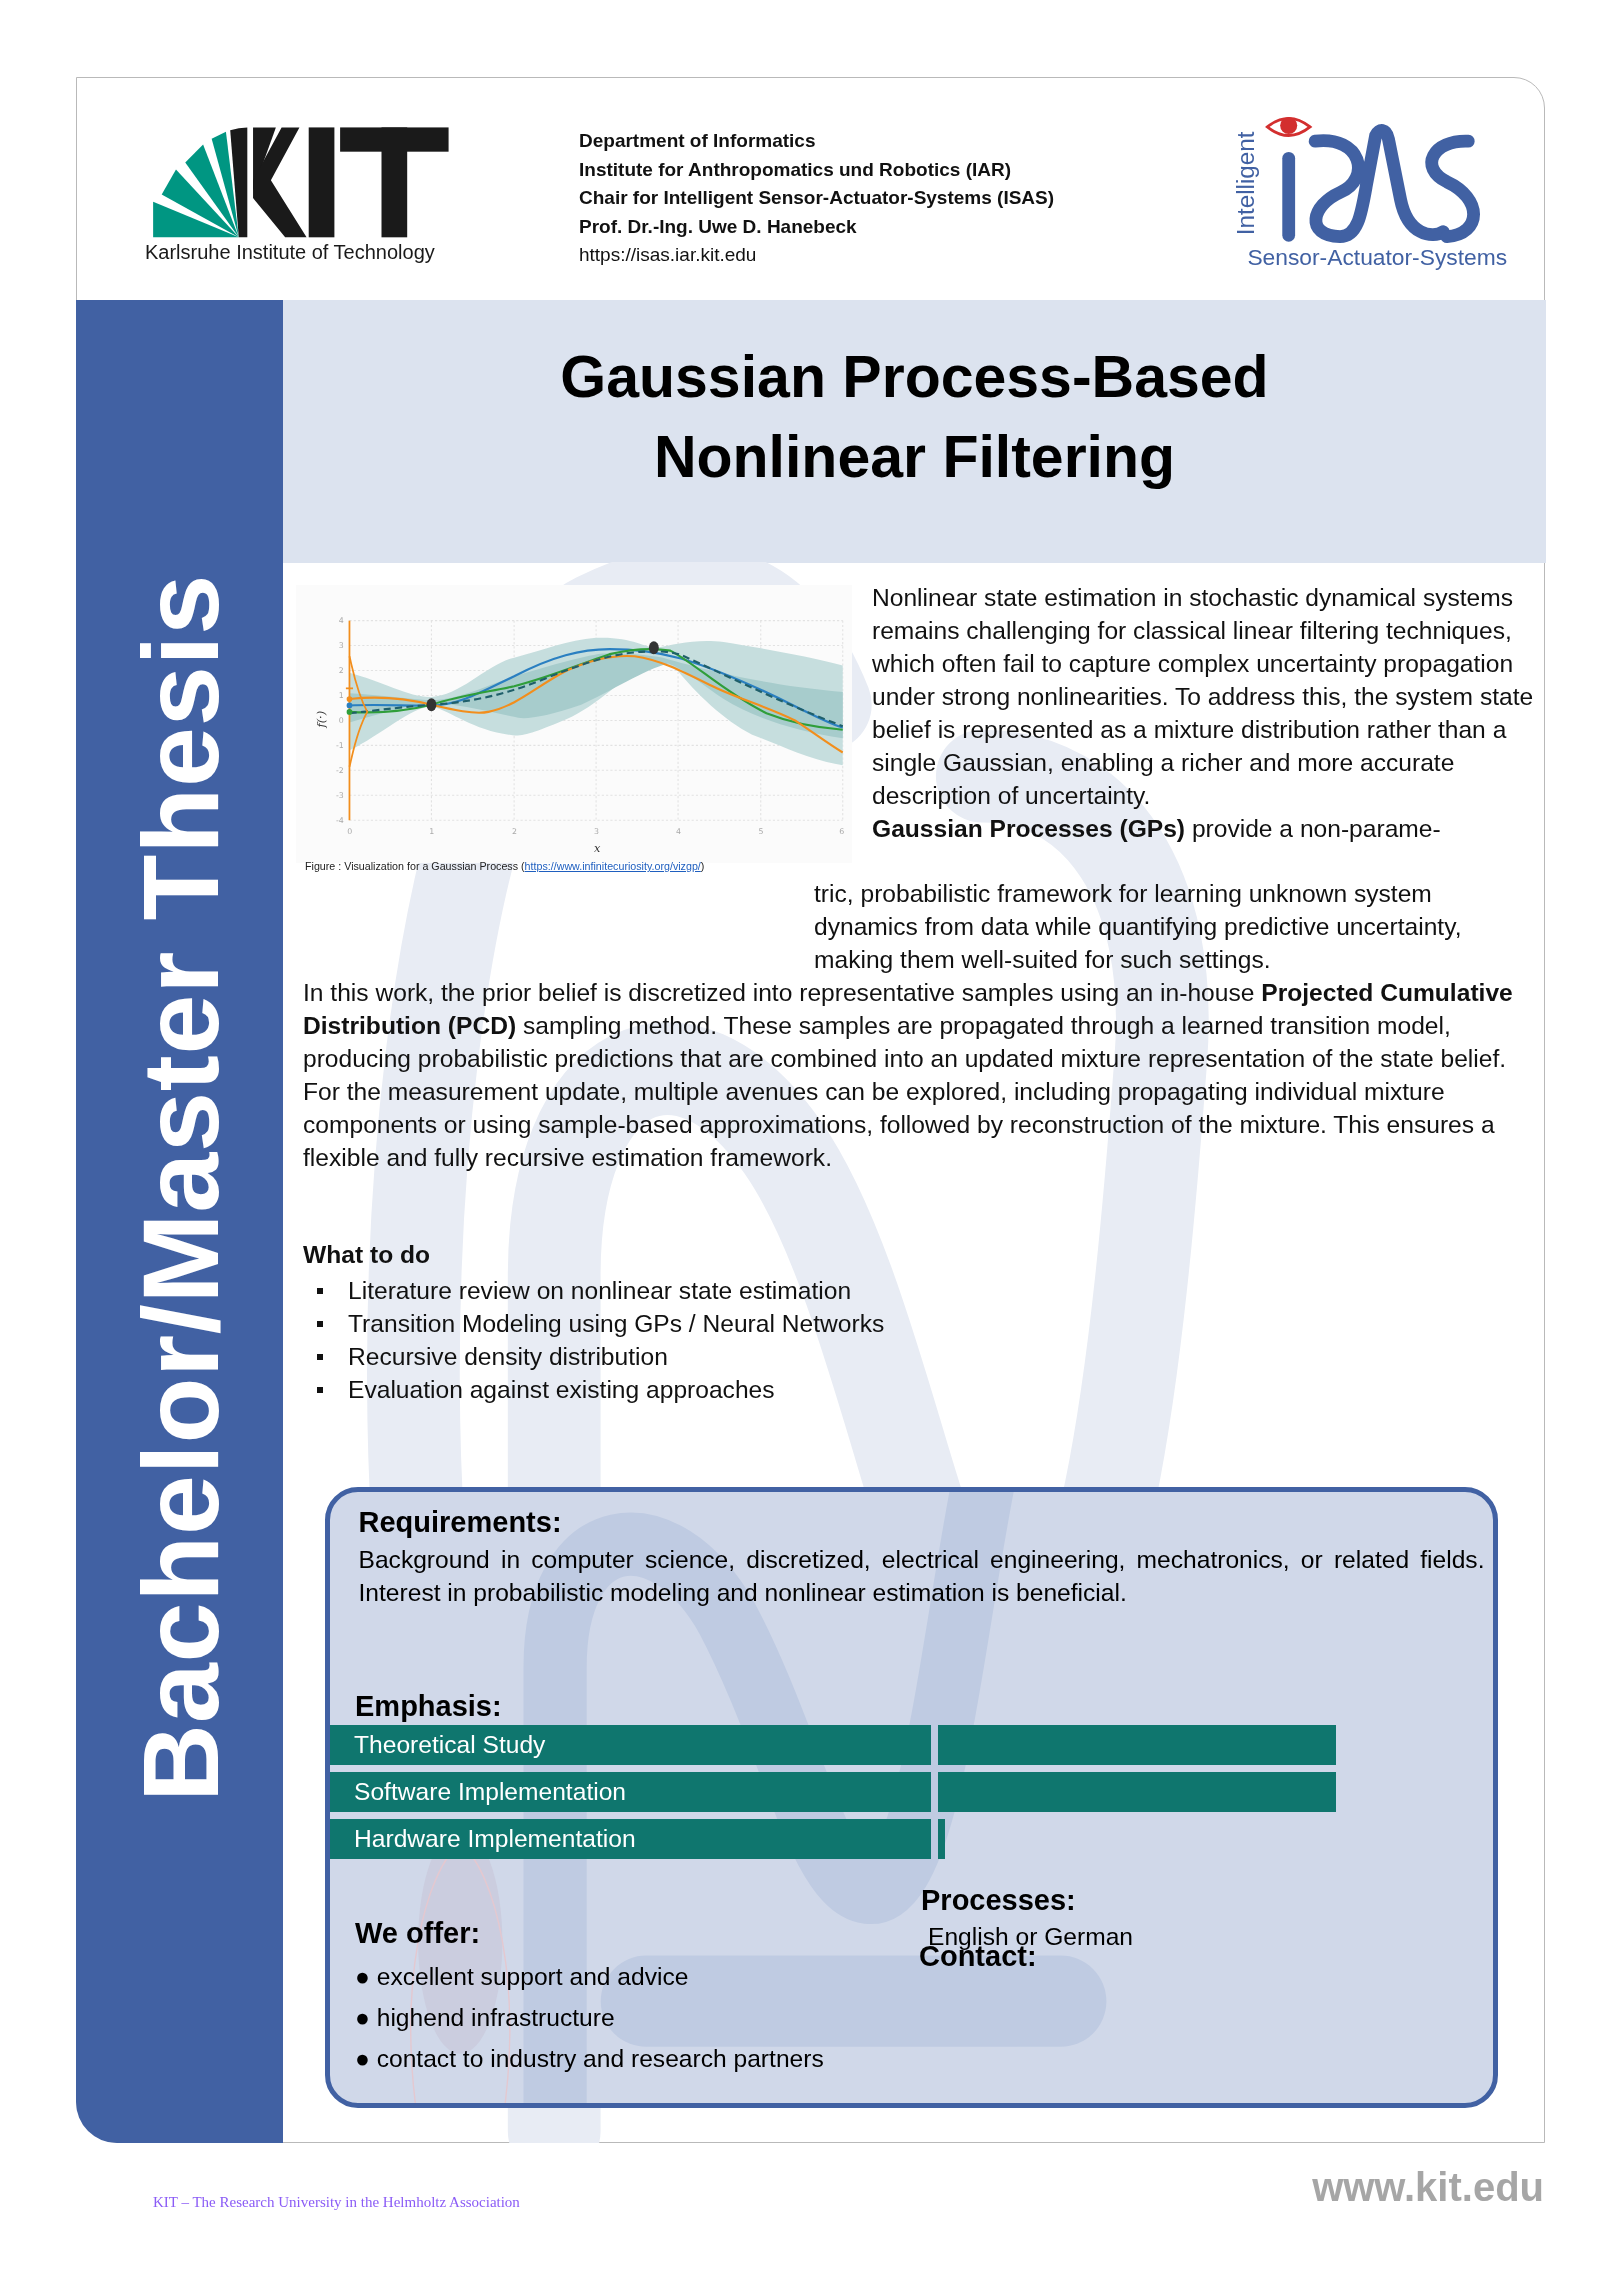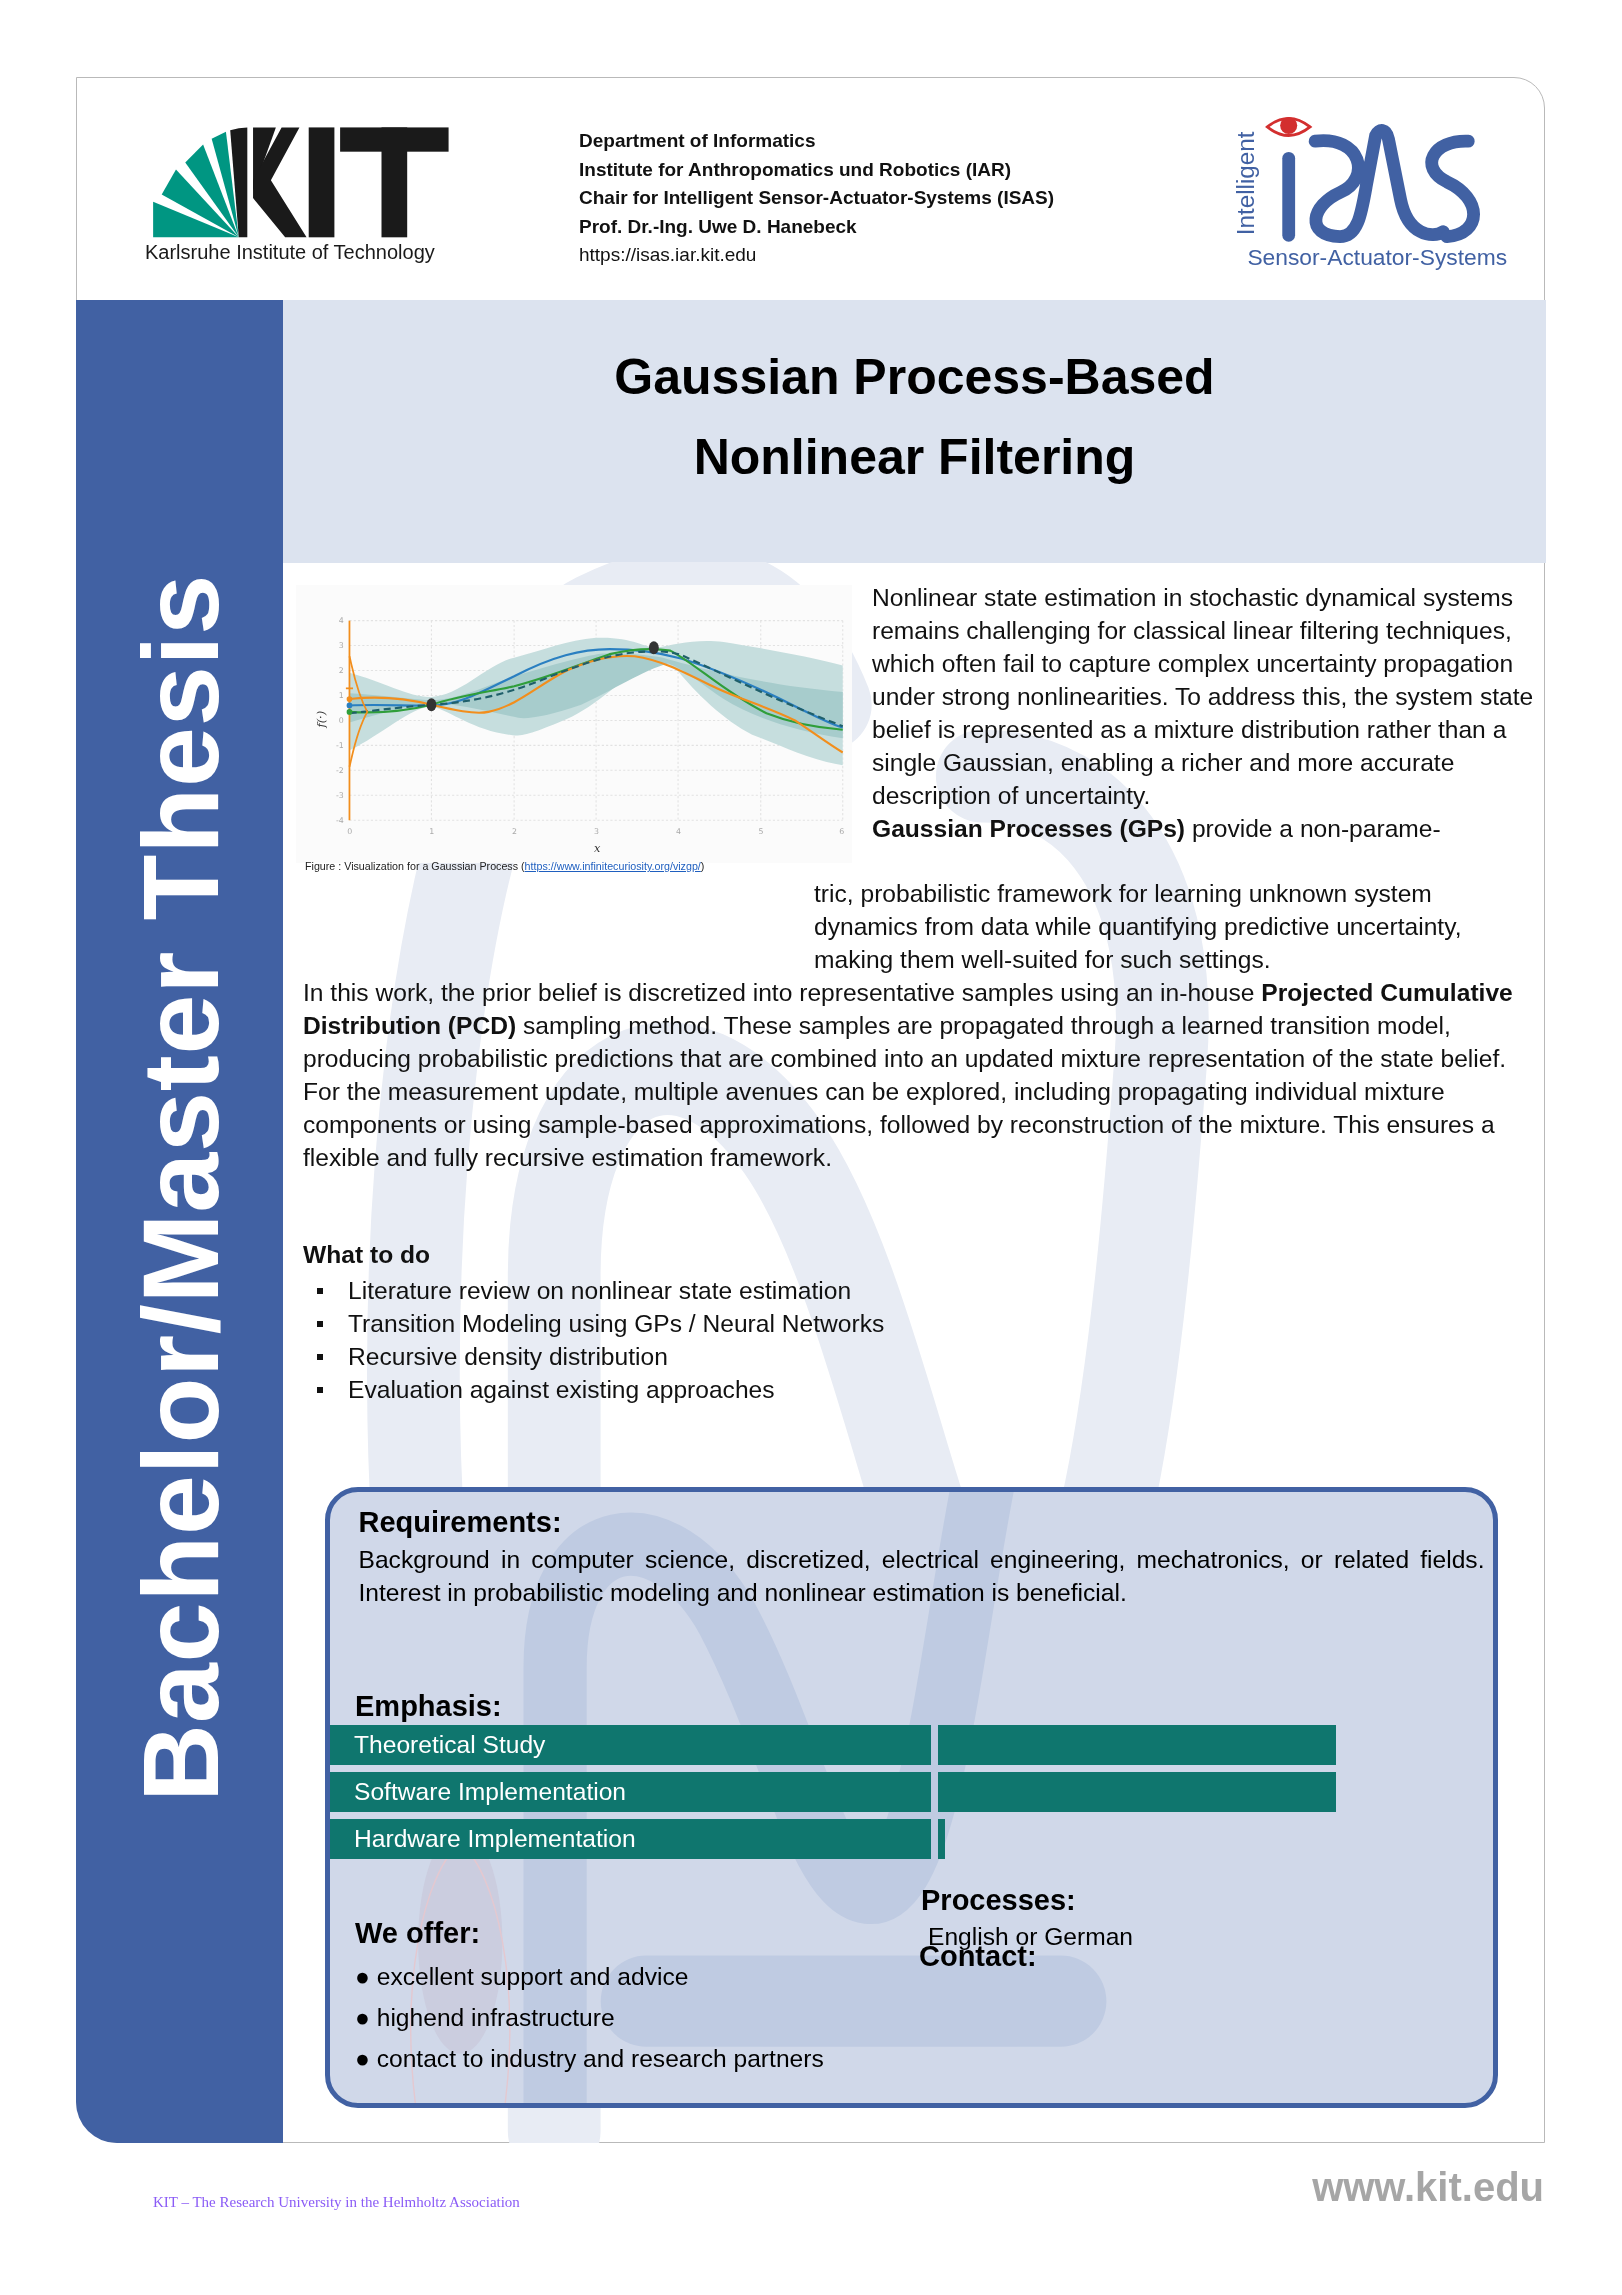--- a/index.html
+++ b/index.html
@@ -16,21 +16,21 @@
   .dept .b { font-weight: bold; }
   .isas { position: absolute; left: 1226px; top: 114px; width: 285px; height: 157px; }
 
   .sidebar { position: absolute; left: 76px; top: 300px; width: 207px; height: 1843px; background: #4161a3;
     border-bottom-left-radius: 41px; }
   .vtext { position: absolute; left: 180px; top: 1188px; transform: translate(-50%,-50%) rotate(-90deg);
     white-space: nowrap; color: #fff; font-weight: bold; font-size: 108px; letter-spacing: 0.7px; transform-origin: center; }
 
   .titleband { position: absolute; left: 283px; top: 300px; width: 1263px; height: 263px; background: #dce3ef; }
   .title { position: absolute; left: 283px; top: 337px; width: 1263px; text-align: center; font-weight: bold;
-    font-size: 50px; line-height: 80px; color: #000; }
+    font-size: 59px; line-height: 80px; color: #000; }
 
   
   .watermark { position: absolute; left: 283px; top: 562px; width: 1263px; height: 1581px; }
 
   
   .figure { position: absolute; left: 296px; top: 585px; width: 556px; height: 278px; }
   .caption { position: absolute; left: 305px; top: 860px; font-size: 10.7px; color: #222; }
   .caption a { color: #1f5fbf; text-decoration: underline; }
 
   .body { position: absolute; font-size: 24.6px; line-height: 33px; color: #111; }

